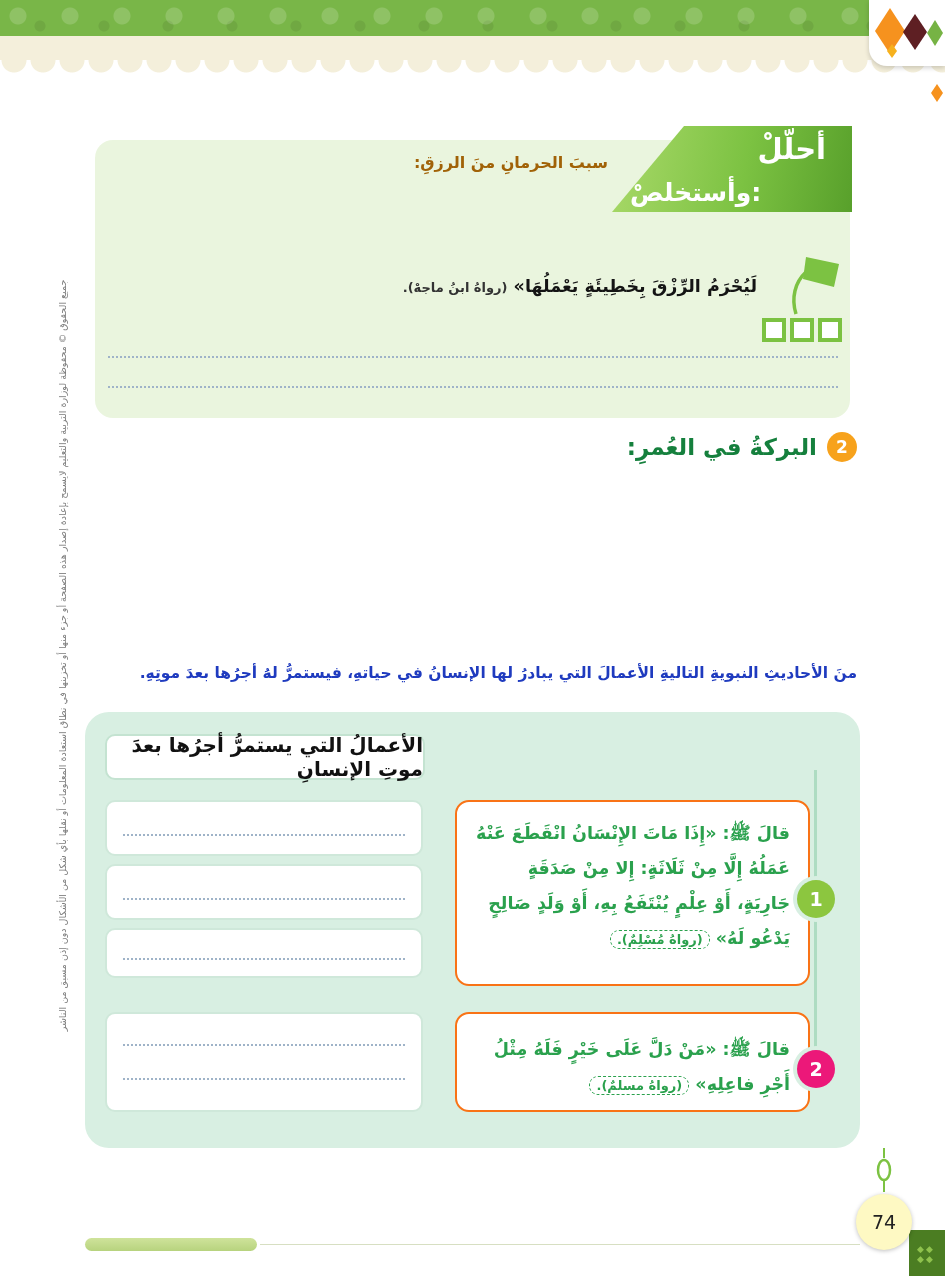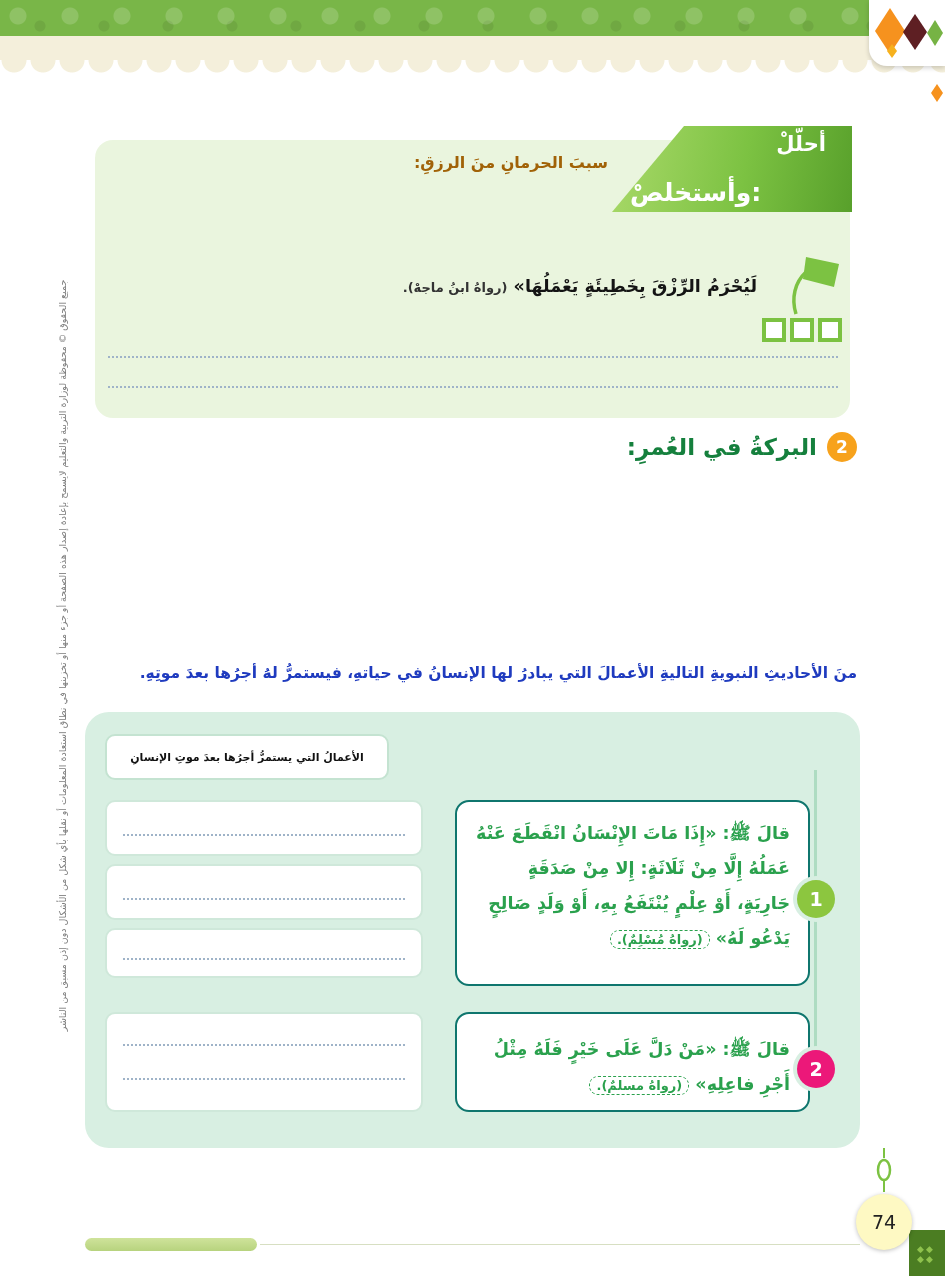--- a/index.html
+++ b/index.html
@@ -24,21 +24,21 @@
   .corner .d4 { top:44px; right:48px; width:10px; height:14px; background:#f6b11e; }
   .edge-diamond { position:absolute; top:84px; right:2px; width:12px; height:18px; background:#f6921e;
                   clip-path:polygon(50% 0,100% 50%,50% 100%,0 50%); }
 
   
   .box1 { position:absolute; top:140px; left:95px; width:755px; height:278px;
           background:#eaf5de; border-radius:18px; }
   .badge1 { position:absolute; top:126px; right:93px; width:240px; height:86px;
             background:linear-gradient(100deg,#a9d969,#7cc242 55%,#58a02b);
             clip-path:polygon(30% 0, 100% 0, 100% 100%, 0 100%); z-index:3; }
-  .badge1 .l1 { position:absolute; top:6px; right:26px; color:#fff; font-weight:700; font-size:21px; white-space:nowrap; }
+  .badge1 .l1 { position:absolute; top:6px; right:26px; color:#fff; font-weight:700; font-size:29px; white-space:nowrap; }
   .badge1 .l2 { position:absolute; bottom:5px; left:18px; color:#fff; font-weight:700; font-size:25px; white-space:nowrap; }
   .prompt1 { position:absolute; top:153px; left:380px; width:228px; z-index:3;
              color:#a16207; font-weight:700; font-size:16px; direction:rtl; white-space:nowrap; }
   .hadith1-l1 { position:absolute; top:224px; left:105px; width:738px; direction:rtl; text-align:right;
                 font-size:17.5px; font-weight:700; color:#141414; white-space:nowrap; z-index:2;}
   .hadith1-l2 { position:absolute; top:276px; left:385px; width:372px; direction:rtl; text-align:right;
                 font-size:17.5px; font-weight:700; color:#141414; white-space:nowrap; }
   .src-small { font-size:13px; font-weight:600; color:#333; }
   .icon1 { position:absolute; top:252px; left:760px; width:86px; height:94px; }
   .dotline { position:absolute; left:108px; width:730px; height:0; border-bottom:2.5px dotted #9fb3c8; }
@@ -69,22 +69,22 @@
            color:#1f3bbf; font-weight:700; font-size:15.5px; }
 
   
   .table { position:absolute; top:712px; left:85px; width:775px; height:436px;
            background:#d8efe2; border-radius:24px; }
   .vline { position:absolute; left:729px; top:58px; width:3px; height:300px; background:#aedcc2; }
   .thead { position:absolute; top:22px; height:46px; background:#fff; border:2px solid #c4e3d1;
            border-radius:10px; display:flex; align-items:center; justify-content:center;
            font-weight:700; color:#111; direction:rtl; box-sizing:border-box; }
   .thead-r { left:370px; width:385px; font-size:20px; }
-  .thead-l { left:20px;  width:284px; font-size:11px; }
-  .hcell { position:absolute; left:370px; width:355px; background:#fff; border:2px solid #0f766e;
+  .thead-l { left:20px;  width:320px; font-size:20px; }
+  .hcell { position:absolute; left:370px; width:355px; background:#fff; border:2px solid #f97316;
            border-radius:14px; box-sizing:border-box; direction:rtl; 
            color:#2aa14d; font-weight:700; font-size:17.5px; line-height:2.0; padding:14px 18px; }
   .hcell1 { top:88px; height:186px; }
   .hcell2 { top:300px; height:100px; padding-top:18px; }
   .srcbox { font-size:13px; border:1.5px dashed #2aa14d; border-radius:9px; padding:1px 6px; }
   .rnum { position:absolute; left:712px; width:38px; height:38px; border-radius:50%; color:#fff;
           display:flex; align-items:center; justify-content:center; font-weight:700; font-size:19px;
           box-shadow:0 0 0 4px #d8efe2; z-index:2; }
   .num1 { top:168px; background:#8cc63f; }
   .num2 { top:338px; background:#ec1879; }

